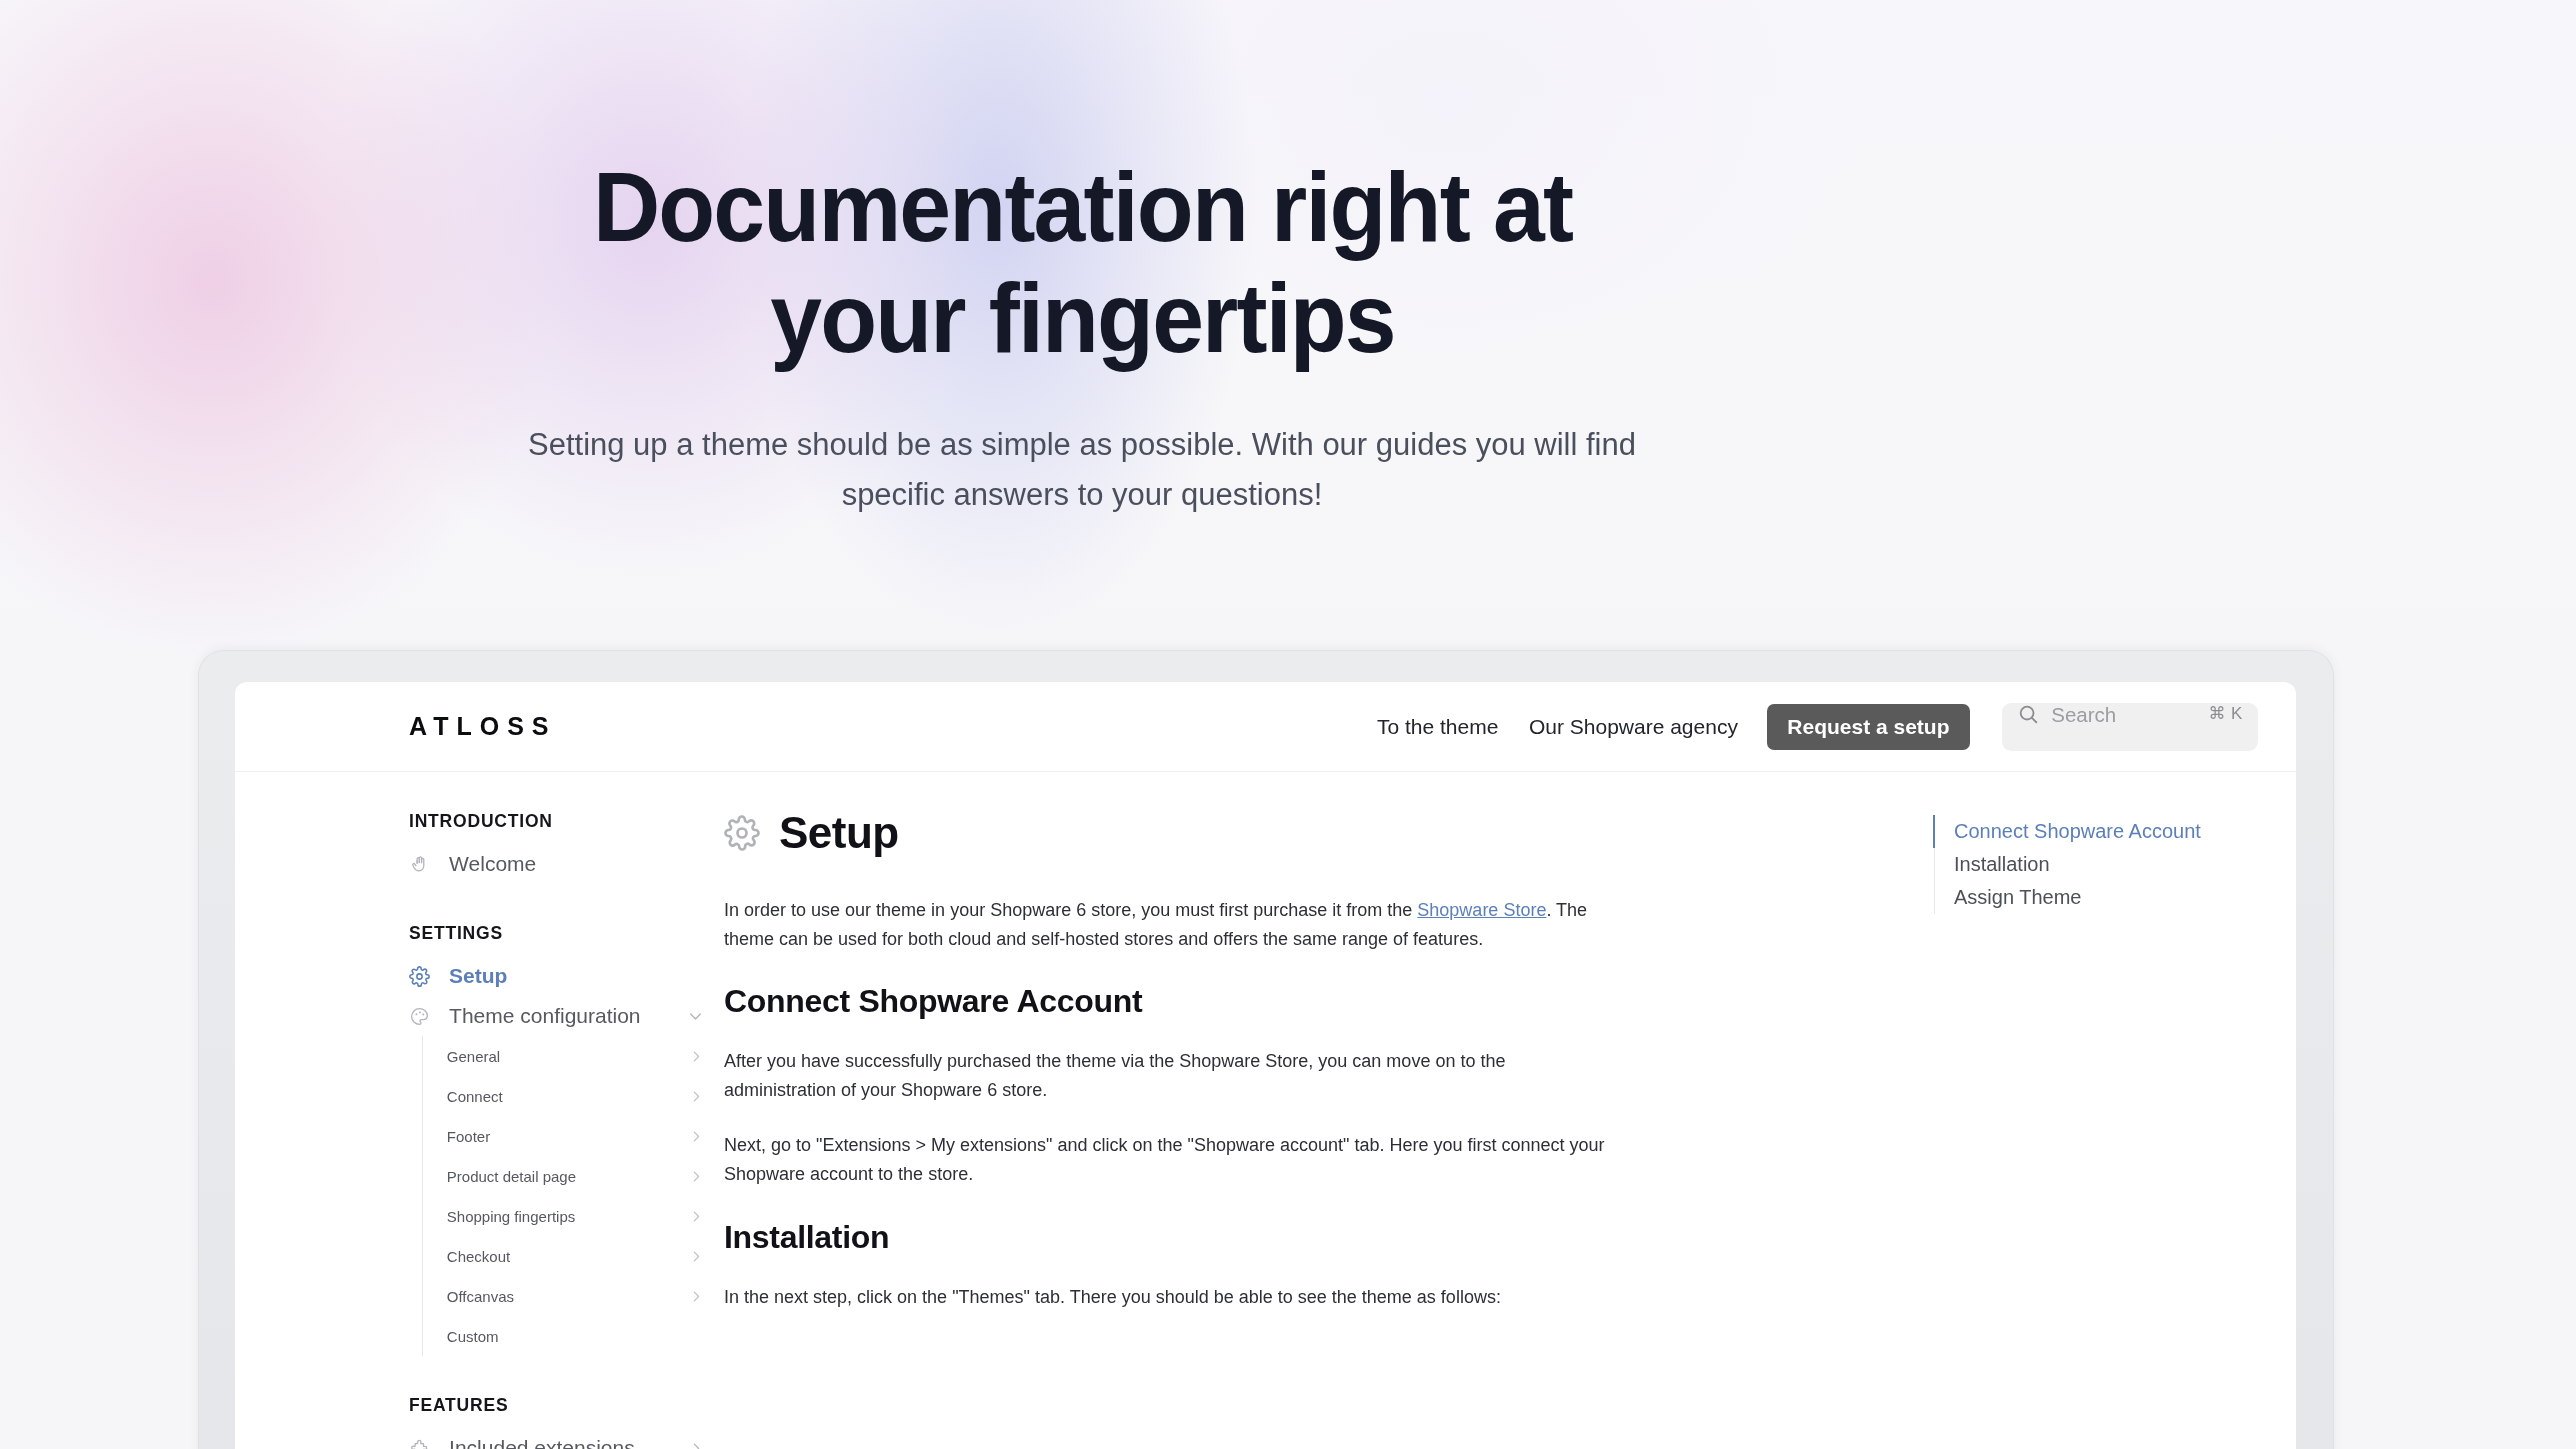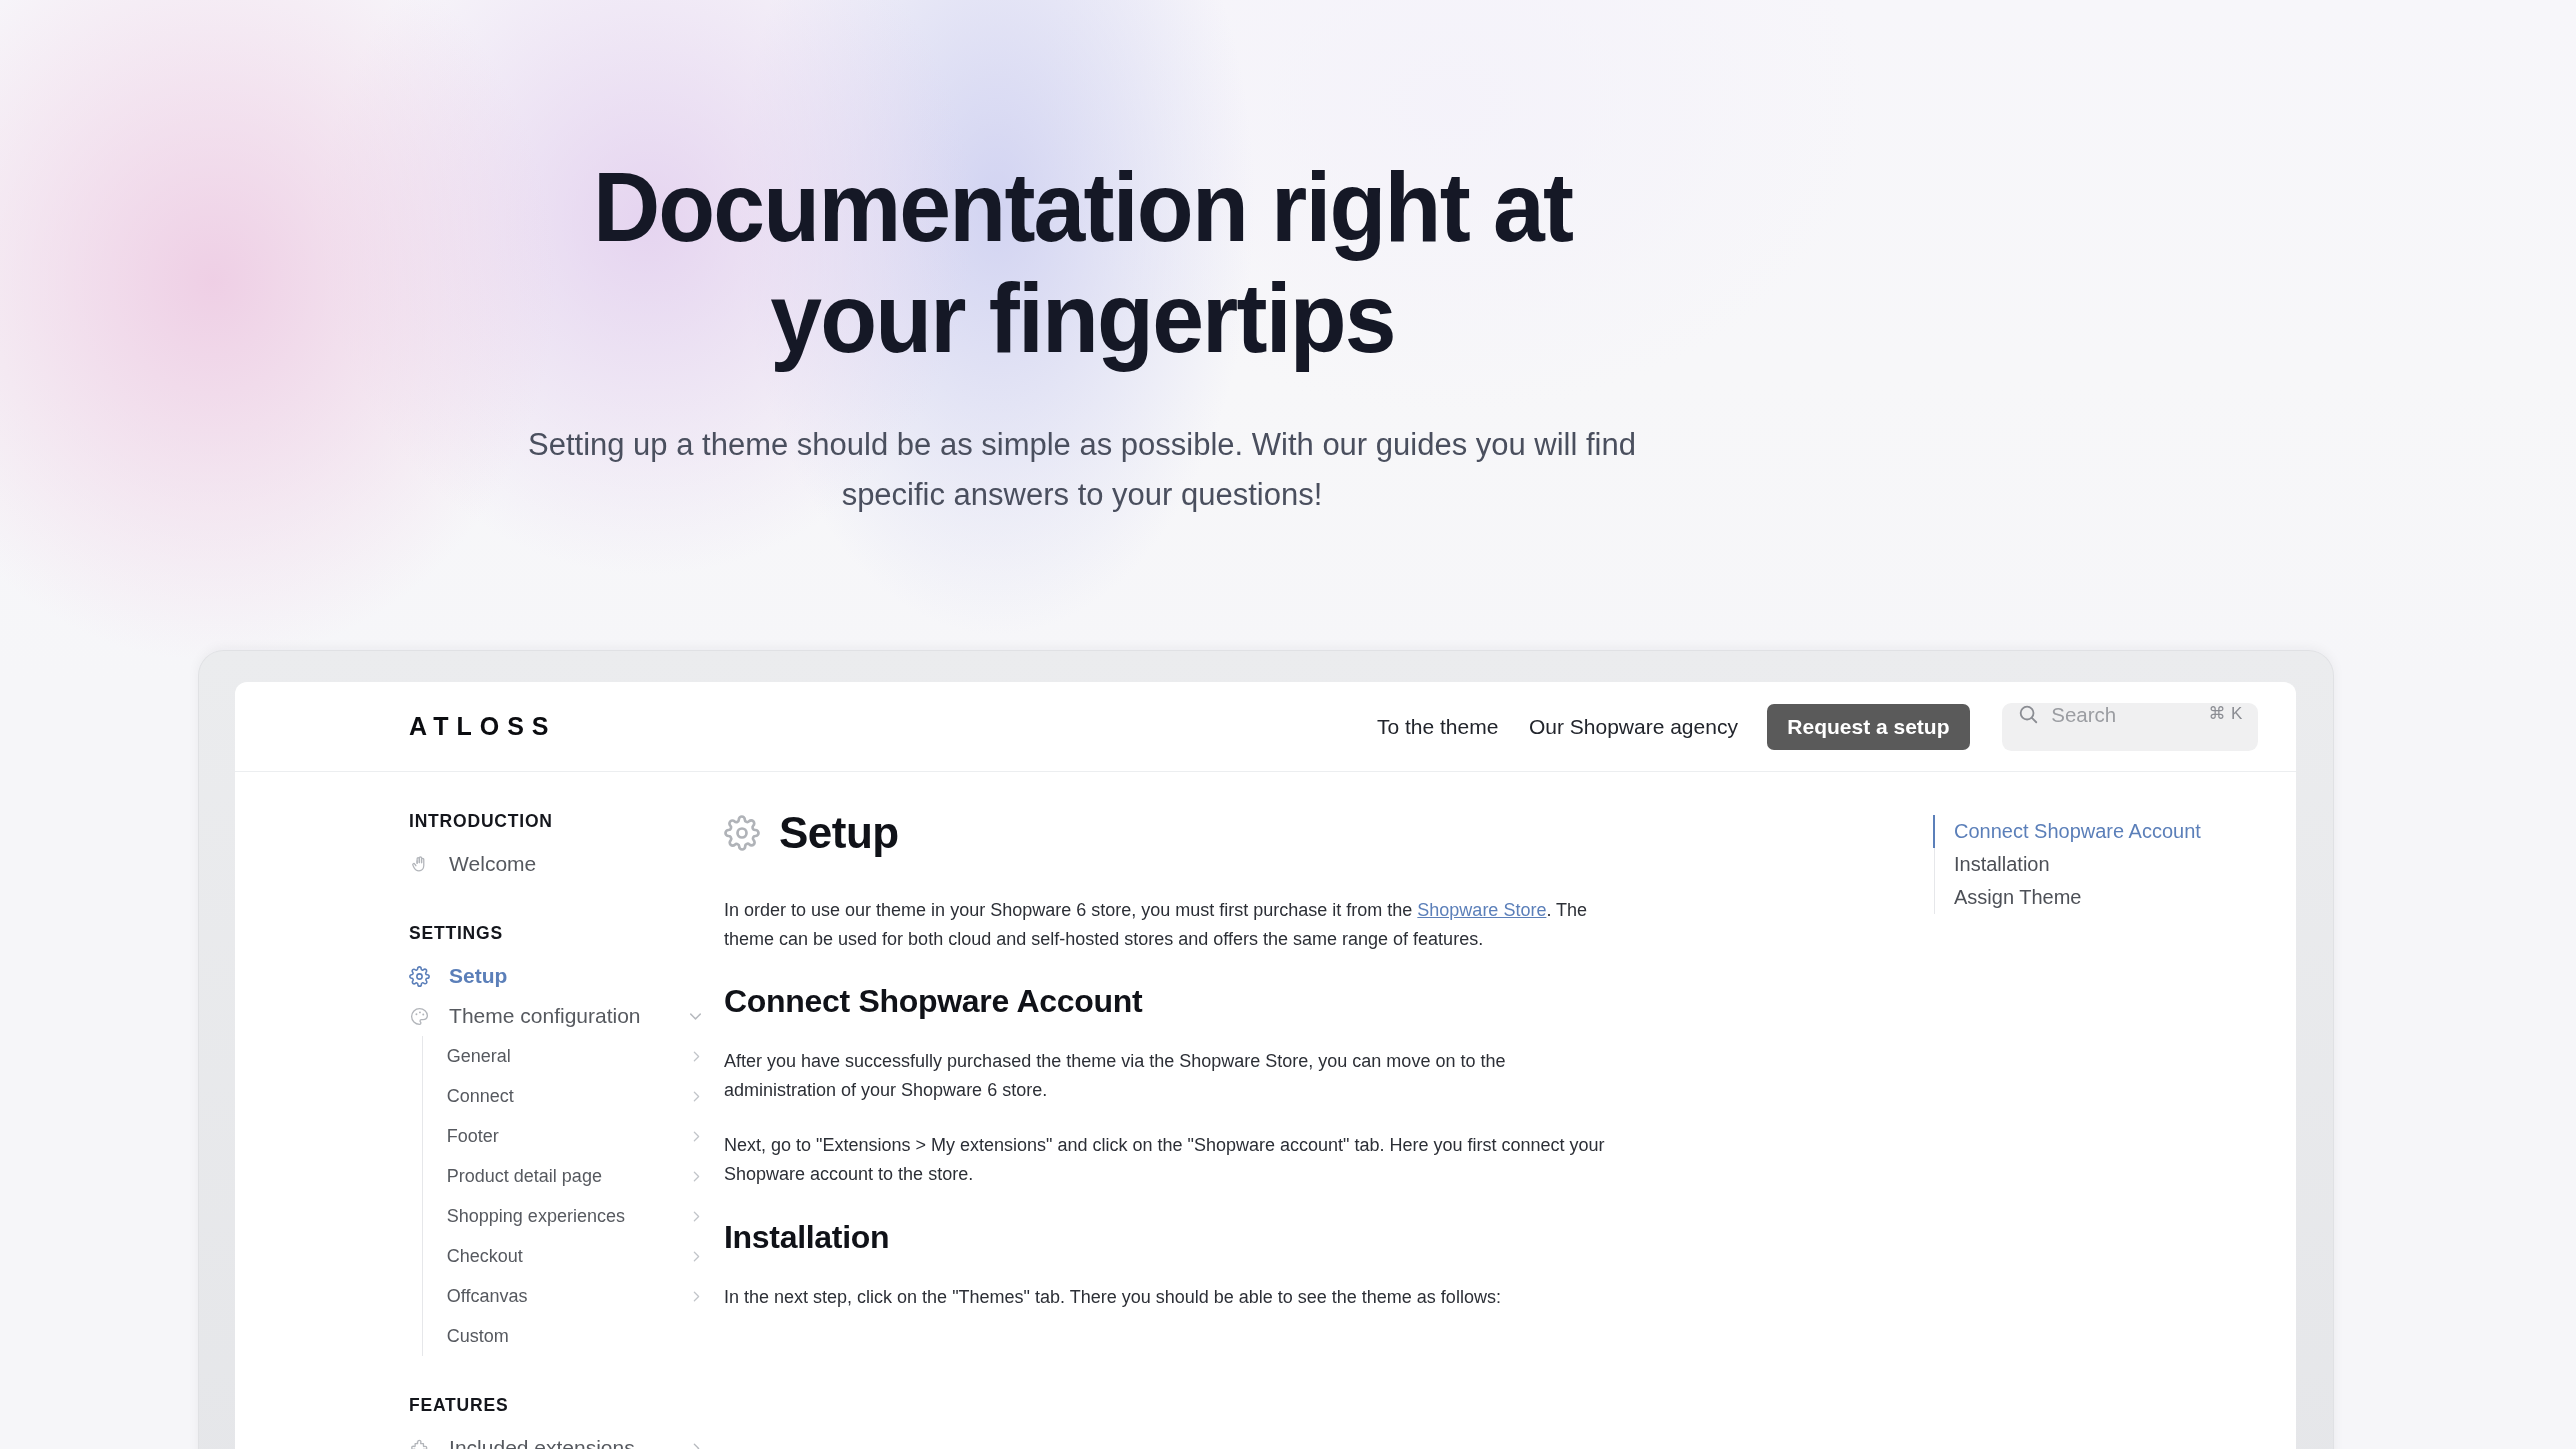--- a/index.html
+++ b/index.html
@@ -231,21 +231,21 @@
   .side-sub-item {
     display: flex;
     align-items: center;
     height: 40px;
     padding-left: 24px;
     padding-right: 19px;
     cursor: pointer;
   }
 
   .side-sub-item .side-label {
-    font-size: 18px;
+    font-size: 15px;
     color: #56595f;
     white-space: nowrap;
   }
 
   .side-sub-item .side-chevron {
     margin-left: auto;
     display: flex;
     align-items: center;
     color: #c2c5ca;
   }
@@ -442,21 +442,21 @@
           </div>
           <div class="side-sub-item">
             <span class="side-label">Product detail page</span>
             <span class="side-chevron">
               <svg width="17" height="17" viewBox="0 0 24 24" fill="none" stroke="currentColor" stroke-width="1.8" stroke-linecap="round" stroke-linejoin="round">
                   <polyline points="9 6 15 12 9 18"></polyline>
                 </svg>
             </span>
           </div>
           <div class="side-sub-item">
-            <span class="side-label">Shopping experiences</span>
+            <span class="side-label">Shopping fingertips</span>
             <span class="side-chevron">
               <svg width="17" height="17" viewBox="0 0 24 24" fill="none" stroke="currentColor" stroke-width="1.8" stroke-linecap="round" stroke-linejoin="round">
                   <polyline points="9 6 15 12 9 18"></polyline>
                 </svg>
             </span>
           </div>
           <div class="side-sub-item">
             <span class="side-label">Checkout</span>
             <span class="side-chevron">
               <svg width="17" height="17" viewBox="0 0 24 24" fill="none" stroke="currentColor" stroke-width="1.8" stroke-linecap="round" stroke-linejoin="round">

